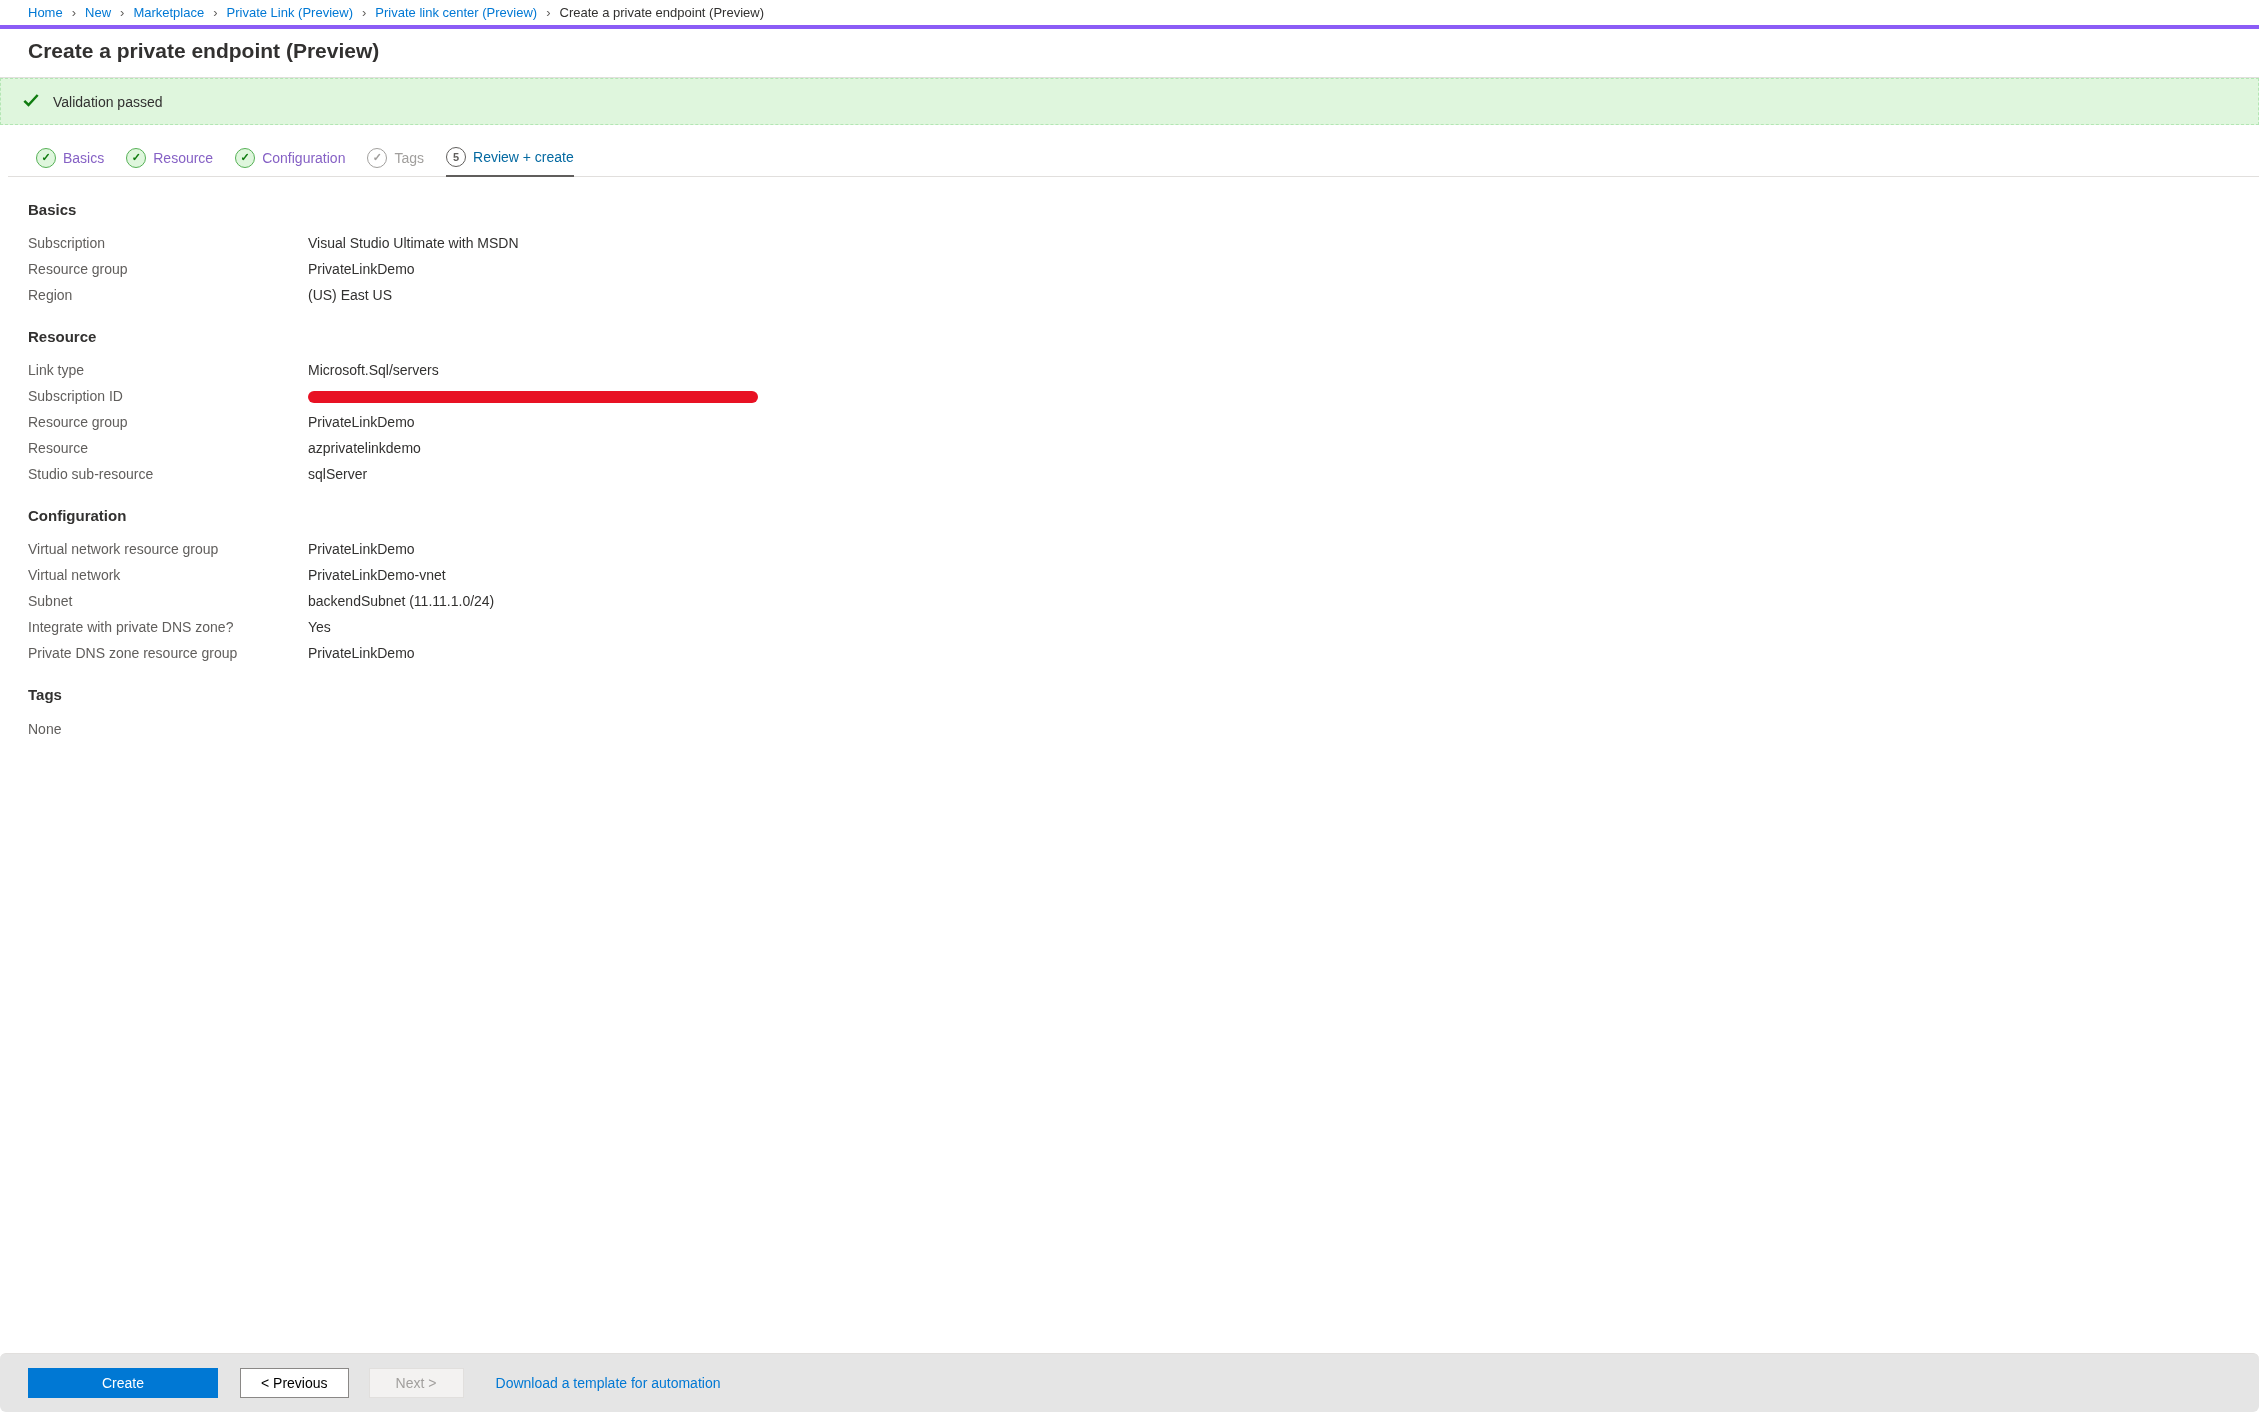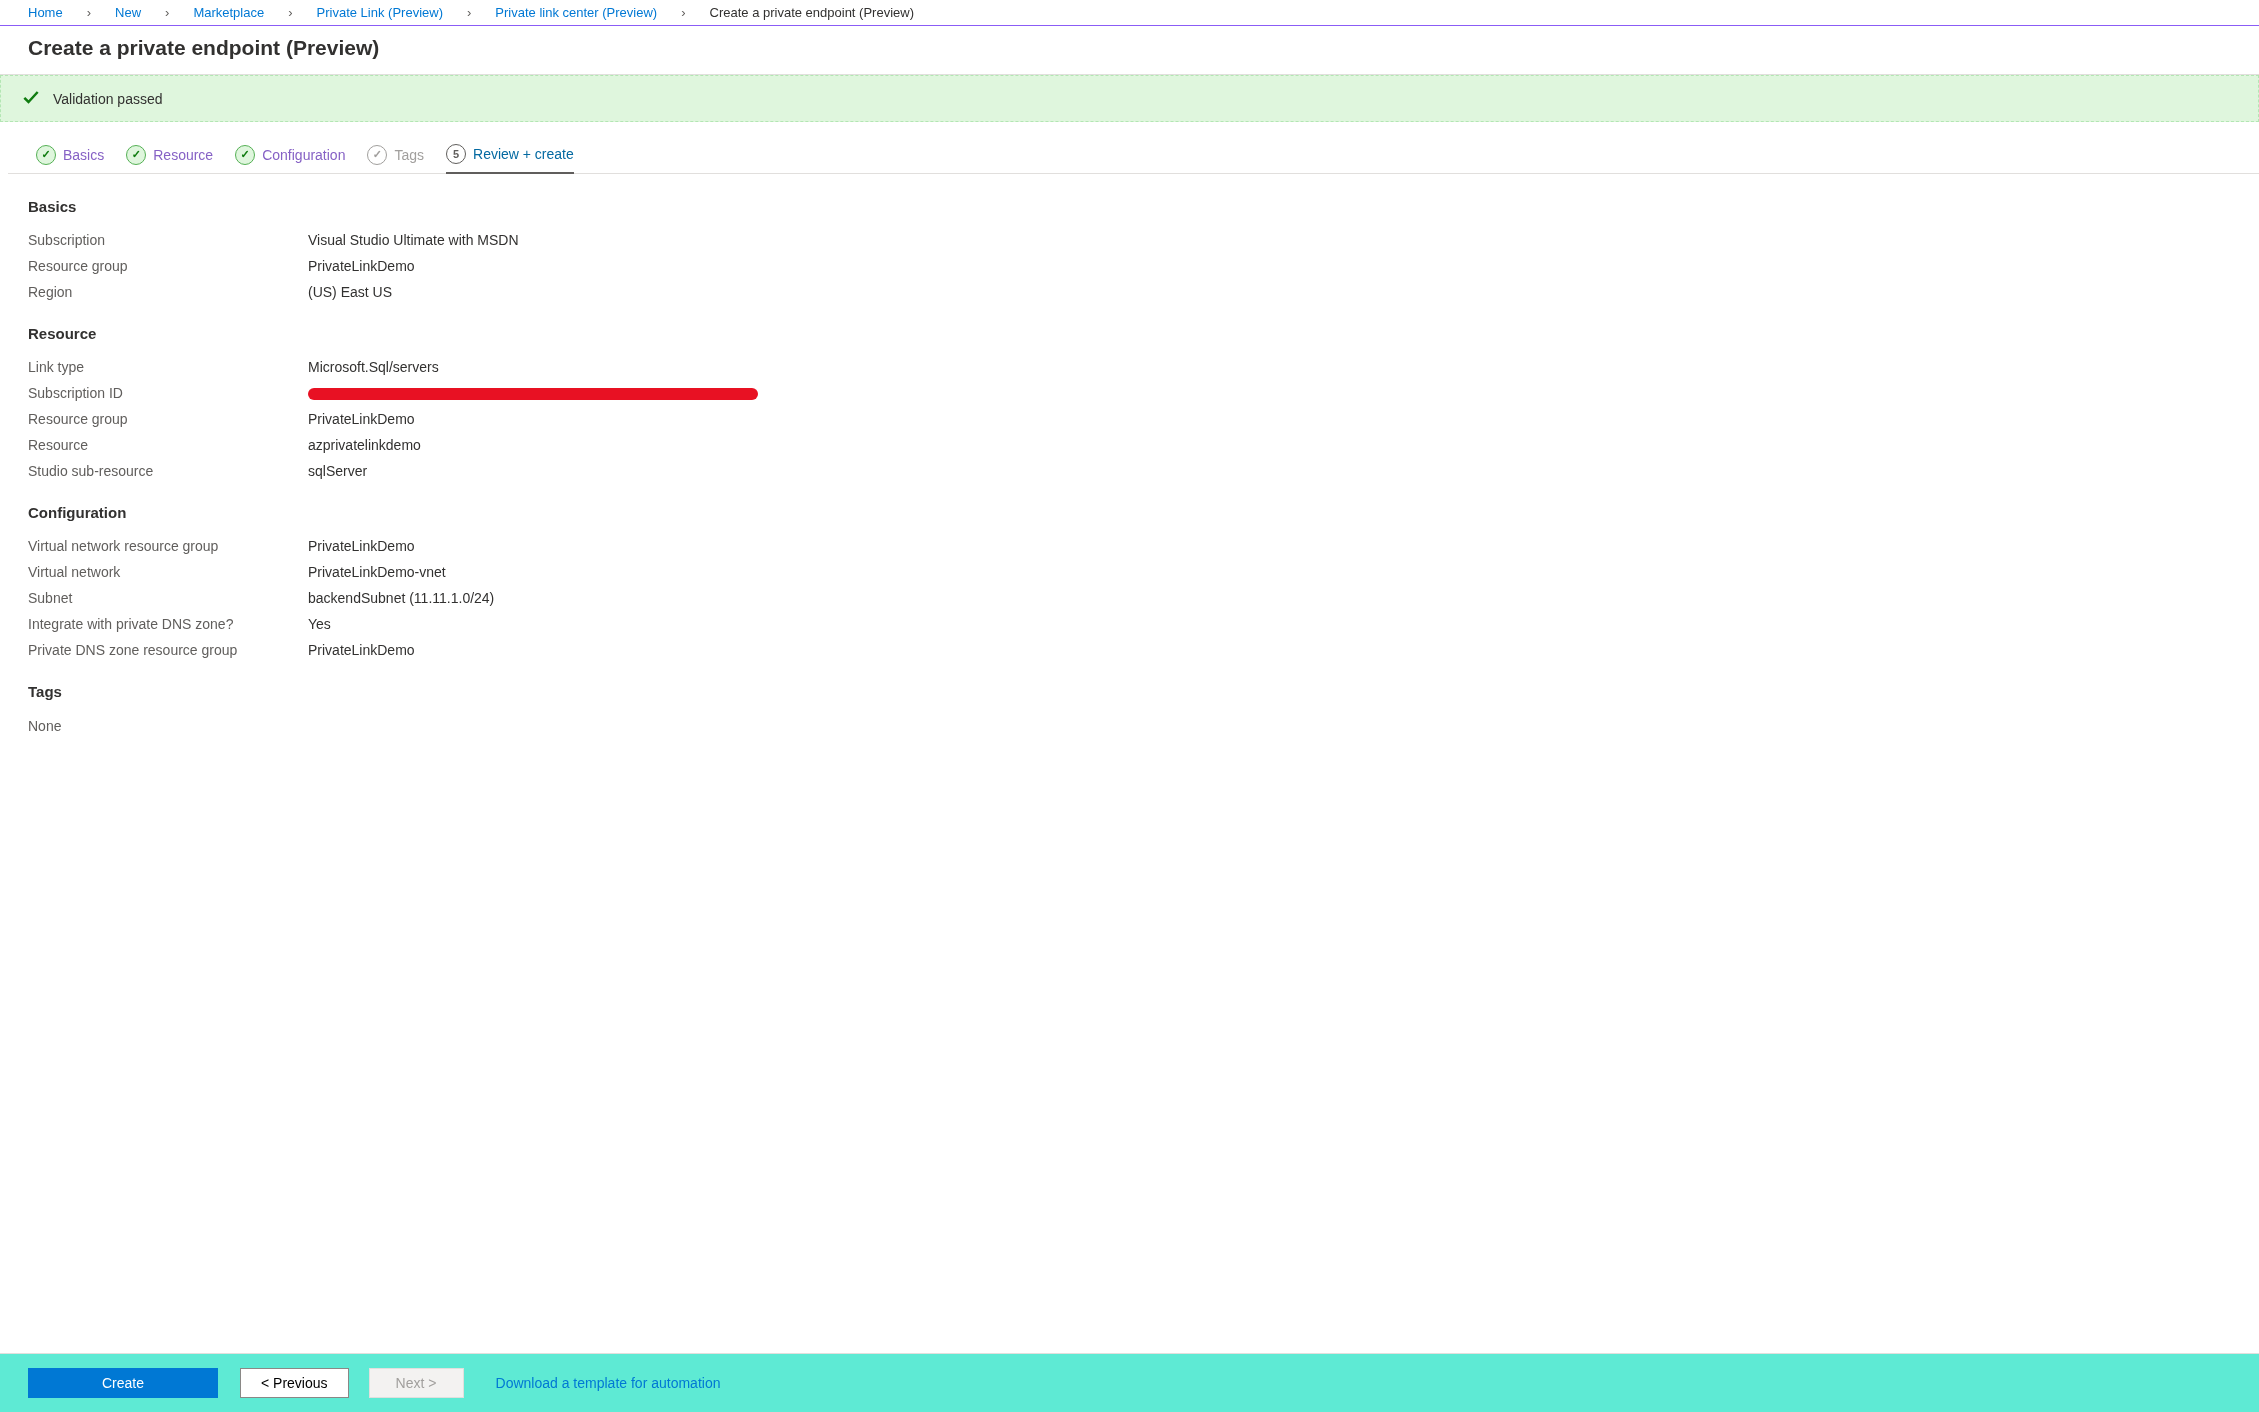--- a/index.html
+++ b/index.html
@@ -4,25 +4,25 @@
   <style>
     * { box-sizing: border-box; margin: 0; padding: 0; }
     body {
       font-family: "Segoe UI", -apple-system, sans-serif;
       font-size: 13px;
       color: #323130;
       background: #fff;
     }
     .breadcrumb {
       padding: 5px 28px;
-      border-bottom: 1px solid #8b5cf6;
+      border-bottom: 4px solid #8b5cf6;
       font-size: 13px;
       display: flex;
       align-items: center;
-      gap: 24px;
+      gap: 9px;
       flex-wrap: wrap;
     }
     .breadcrumb a { color: #0078d4; text-decoration: none; }
     .breadcrumb .sep { color: #605e5c; }
     .breadcrumb .current { color: #323130; }
     .page-title {
       padding: 10px 28px 14px;
       font-size: 21px;
       font-weight: 600;
       border-bottom: 1px solid #e1dfdd;
@@ -107,25 +107,26 @@
       width: 450px;
       height: 12px;
       border-radius: 6px;
       background: #e81123;
       vertical-align: middle;
     }
     .footer {
       position: fixed;
       bottom: 0; left: 0; right: 0;
       border-top: 1px solid #e1dfdd;
-      background: #5eead4;
+      background: #e5e5e5;
       padding: 14px 28px;
       display: flex;
       align-items: center;
       gap: 22px;
+      border-radius: 6px;
     }
     .btn {
       min-width: 95px;
       padding: 6px 20px;
       font-size: 14px;
       border: 1px solid #8a8886;
       background: #fff;
       cursor: pointer;
       font-family: inherit;
     }

